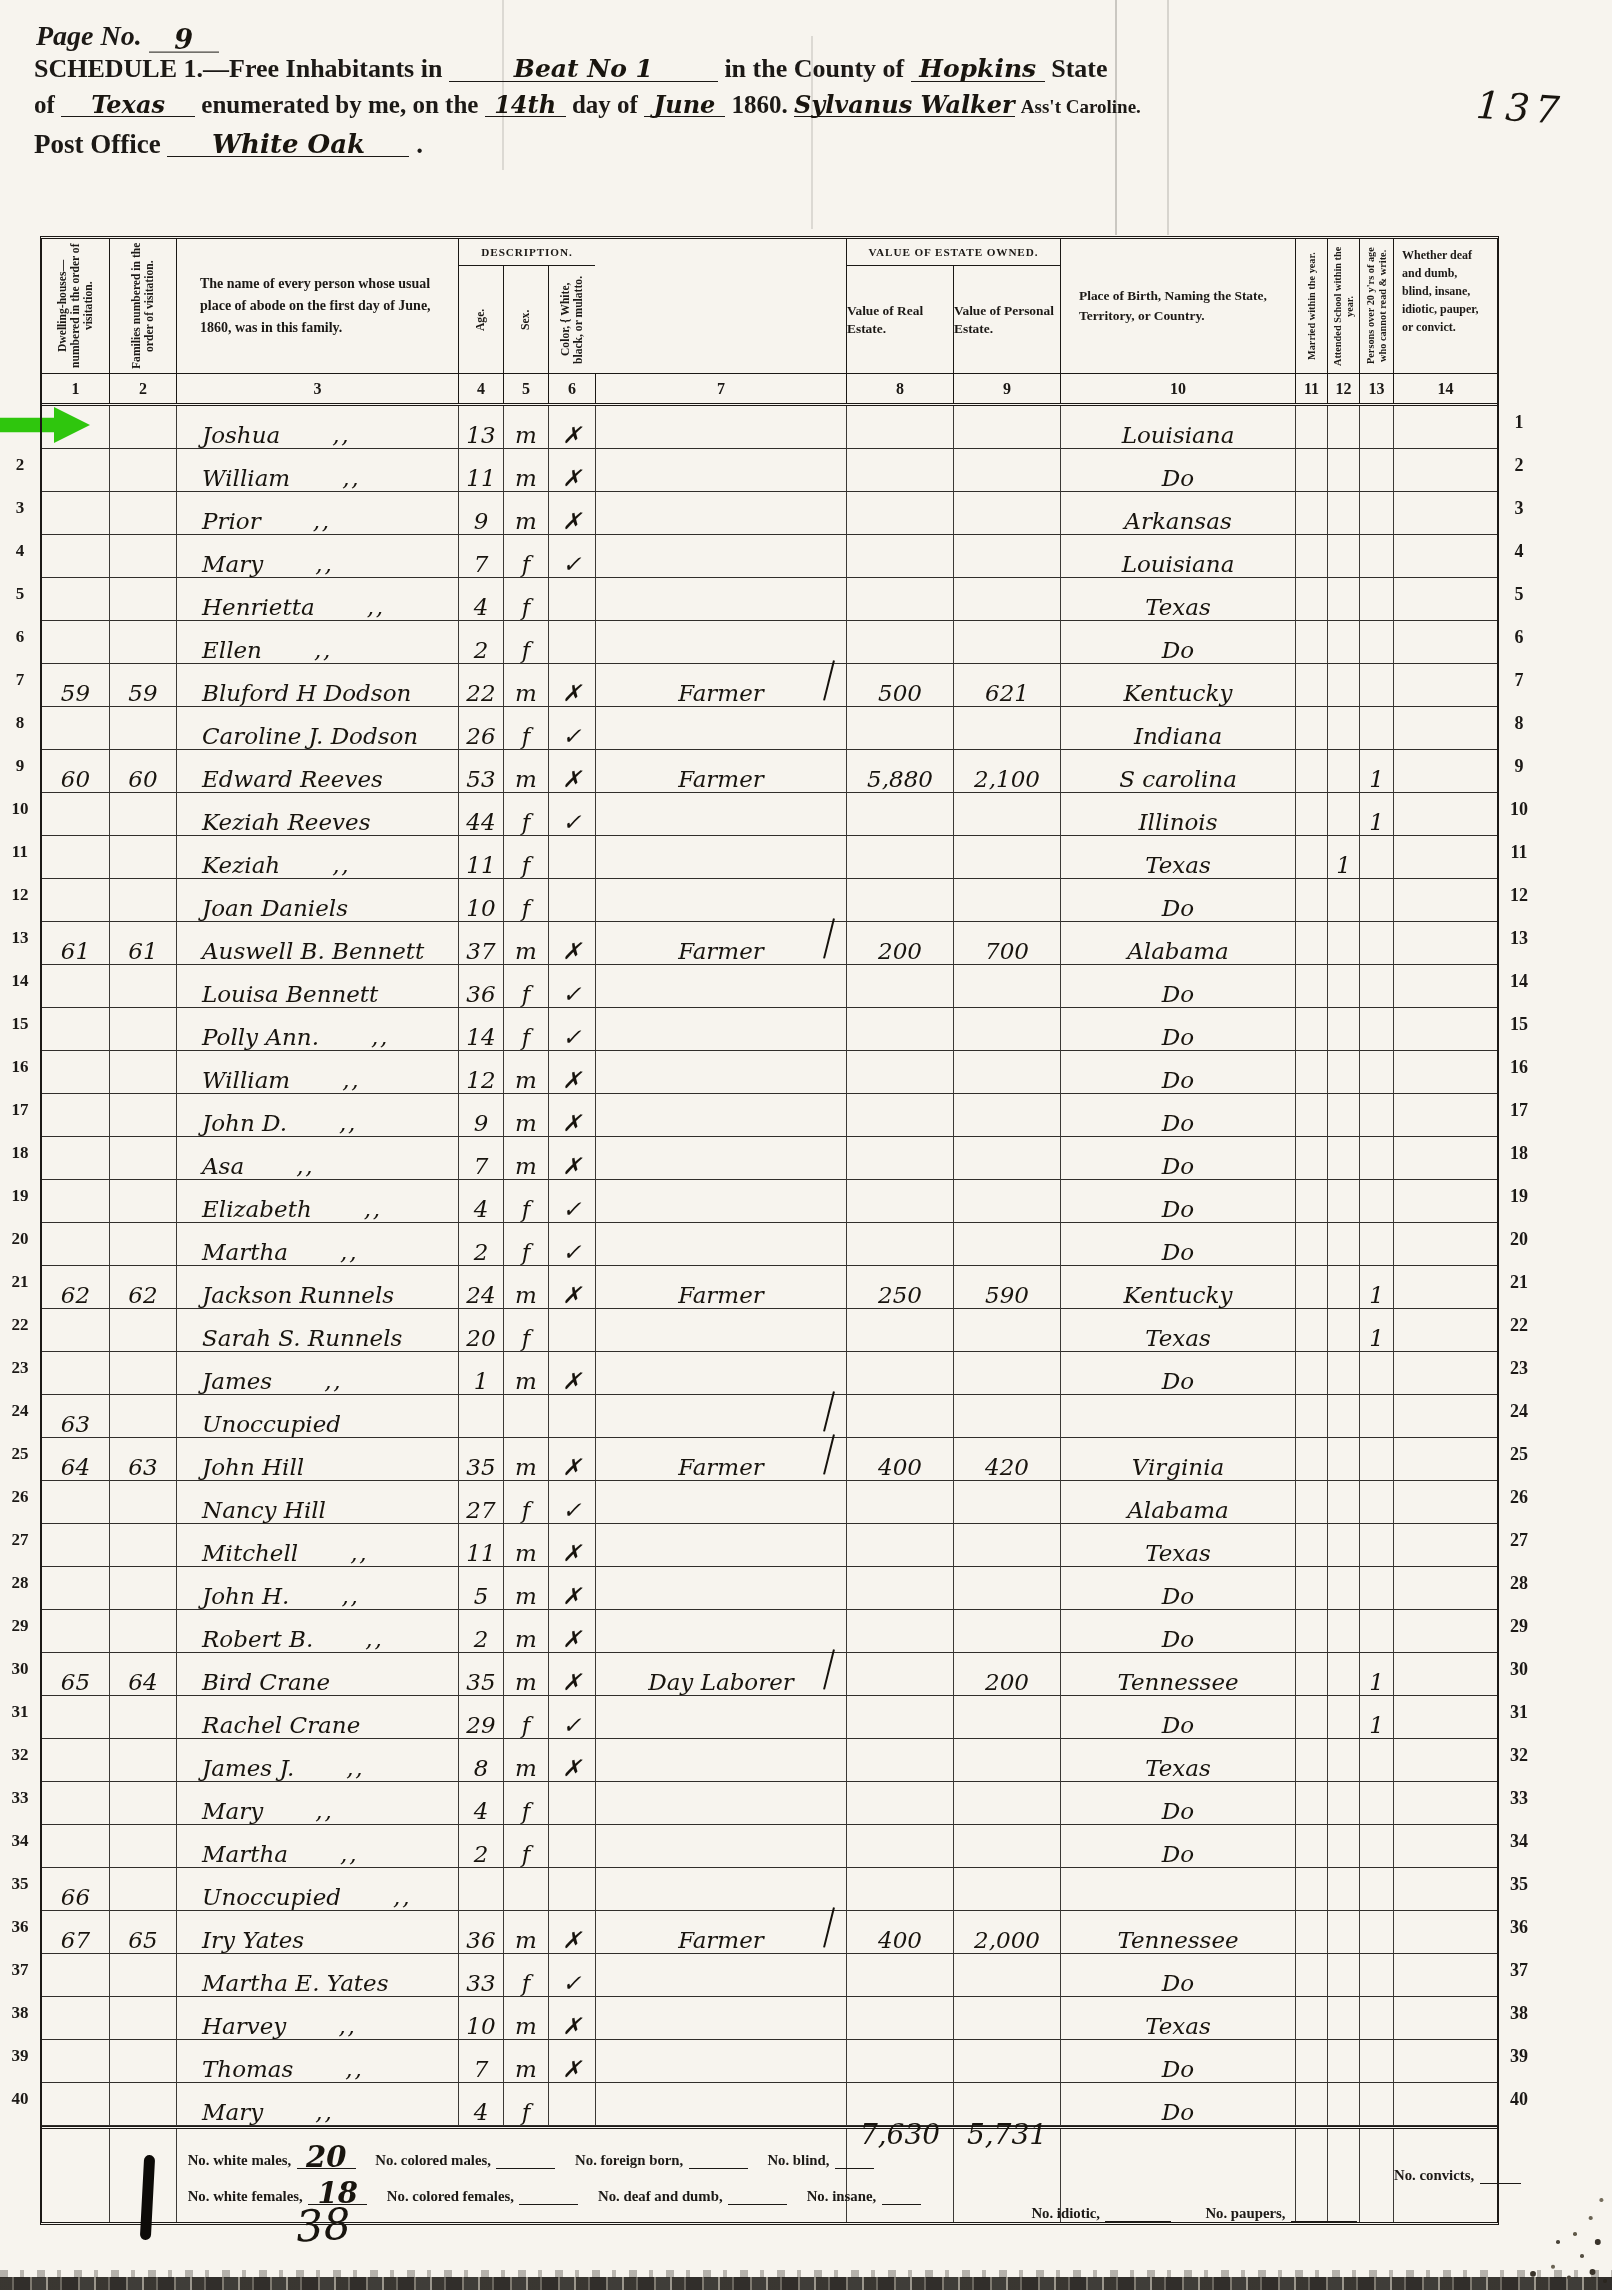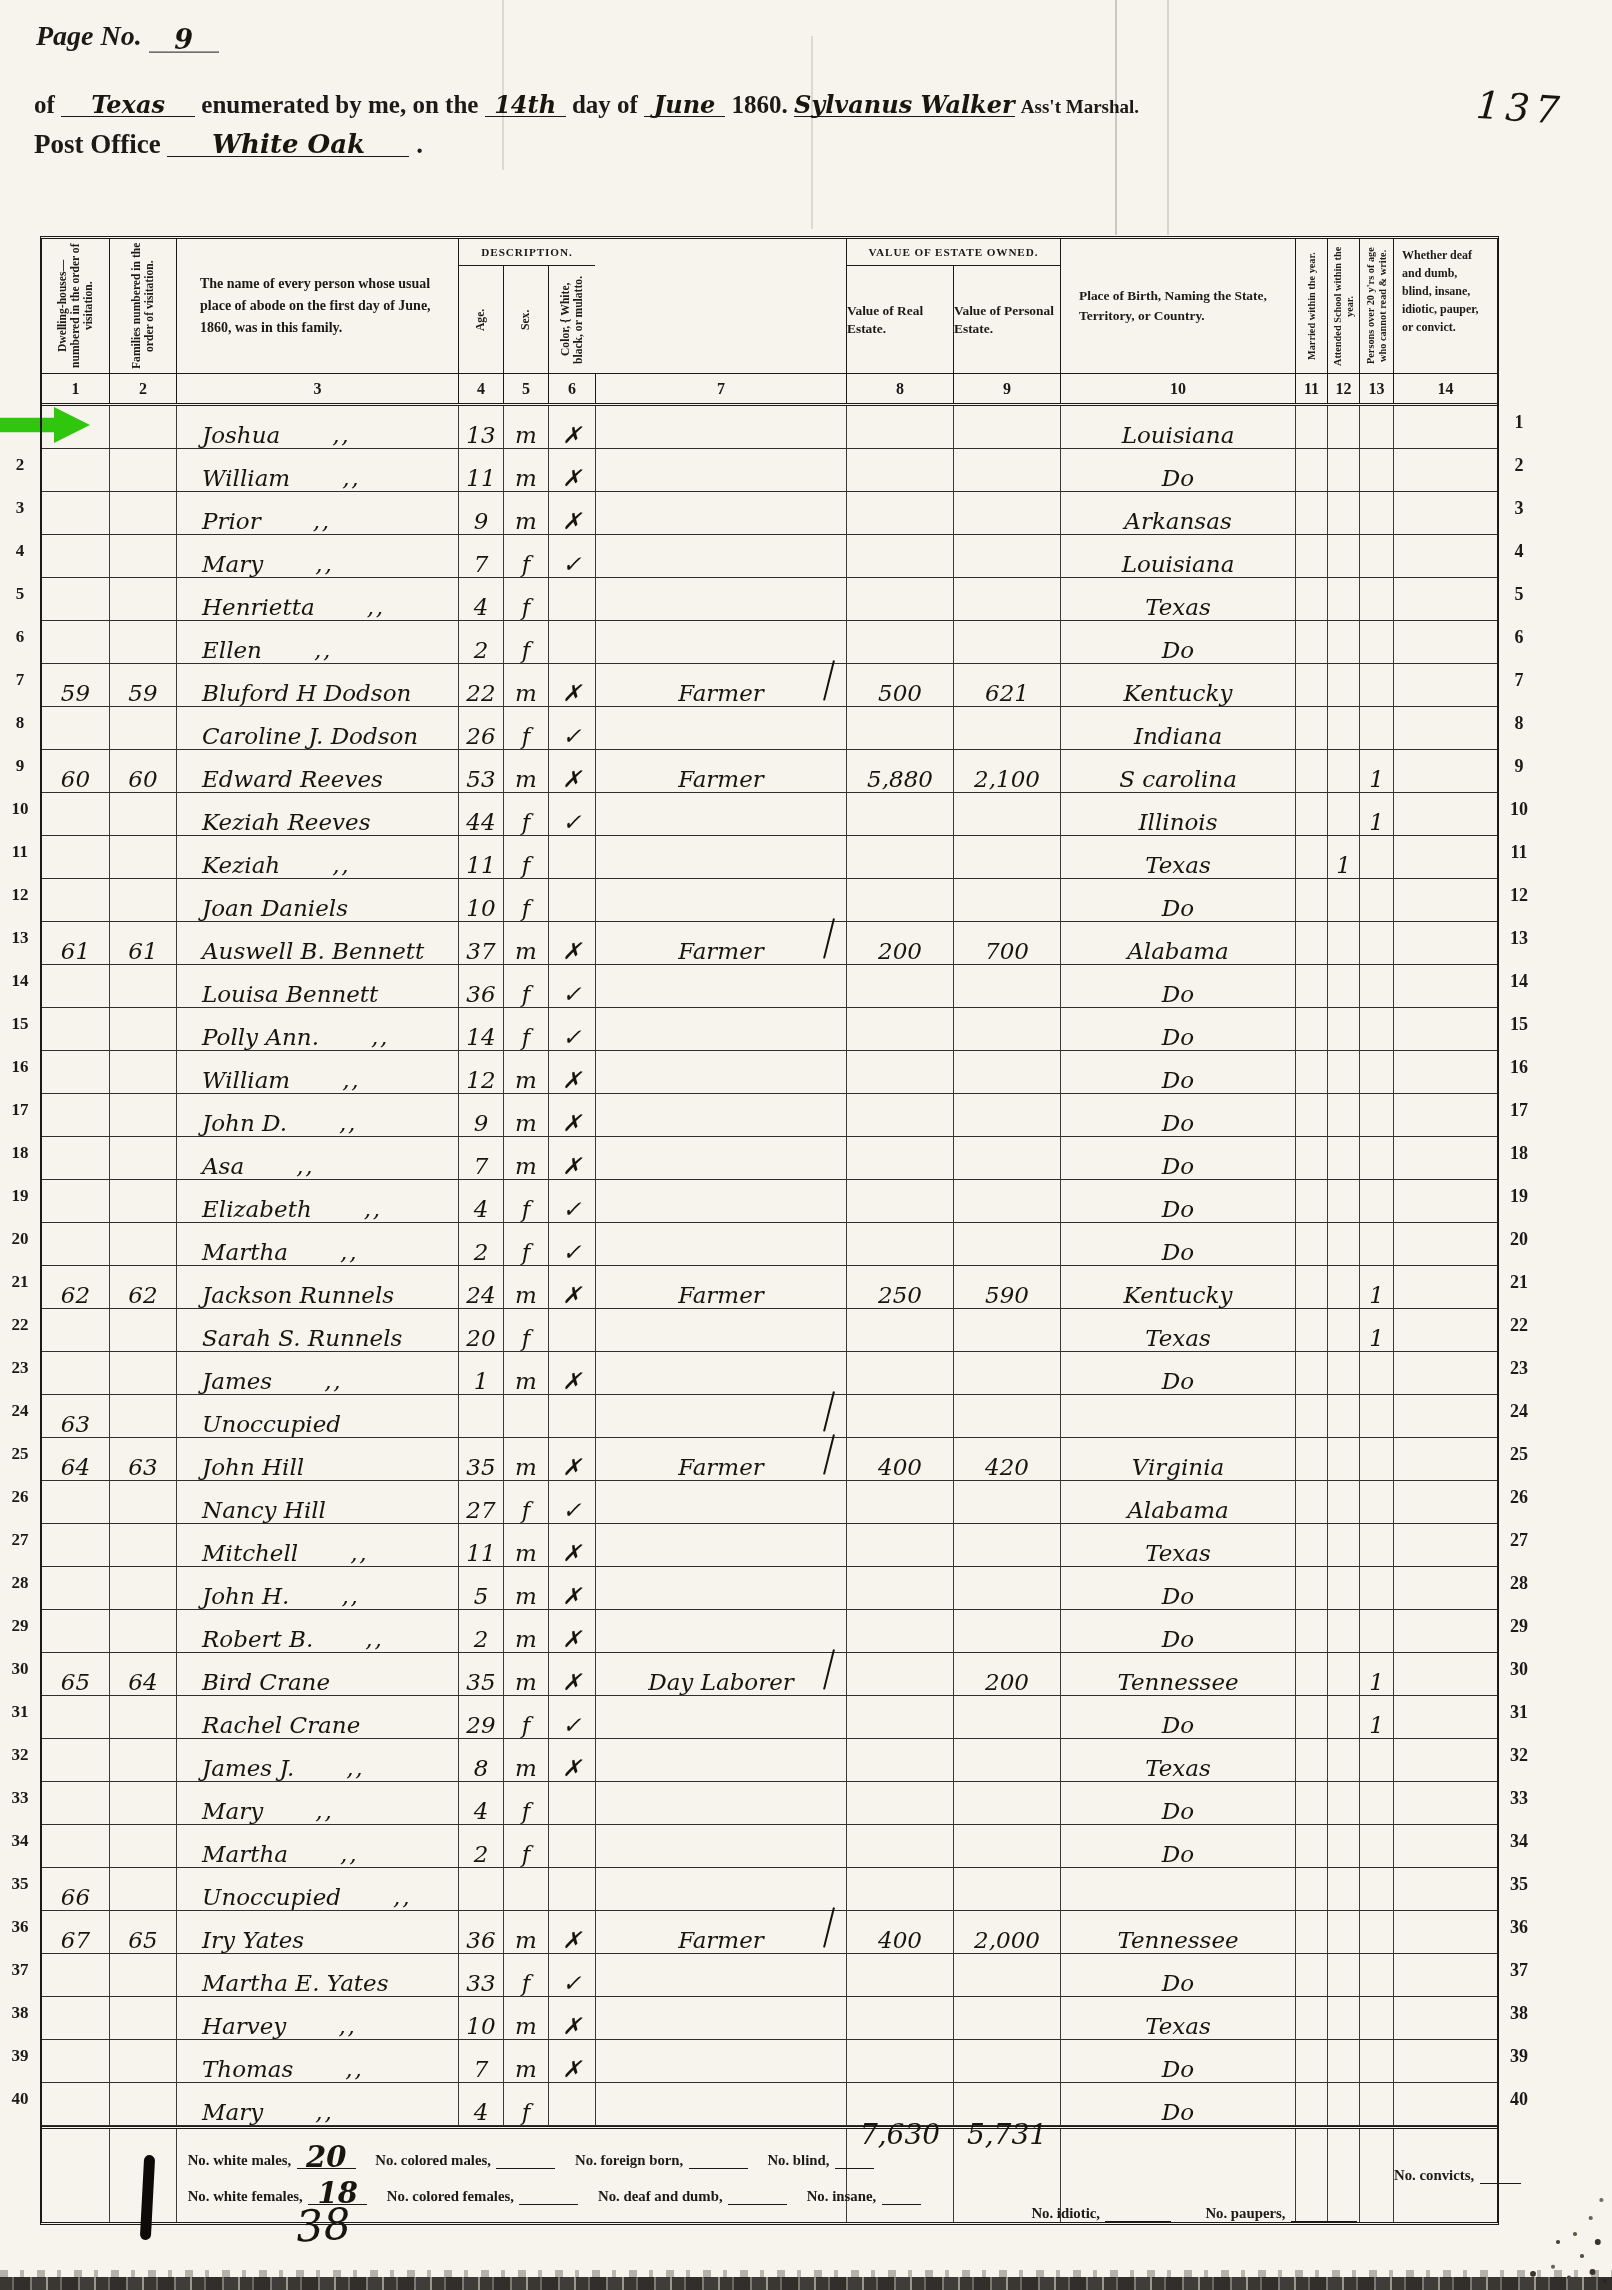--- a/index.html
+++ b/index.html
@@ -115,31 +115,38 @@
   <div class="streak" style="left:1115px;top:0;height:235px;"></div>
   <div class="streak" style="left:1167px;top:0;height:235px;opacity:.7;"></div>
   <div class="streak" style="left:502px;top:0;height:170px;opacity:.6;"></div>
   <div class="streak" style="left:811px;top:36px;height:193px;opacity:.6;"></div>
 
   <div class="pageno">
     <span>Page No.</span>
     <span class="u hw">9</span>
   </div>
 
+  <div class="hline l1">
+    <span>SCHEDULE 1.—Free Inhabitants in</span>
+    <span class="u hw">Beat No 1</span>
+    <span>in the County of</span>
+    <span class="u hw small">Hopkins</span>
+    <span>State</span>
+  </div>
 
   <div class="hline l2">
     <span>of</span>
     <span class="u hw">Texas</span>
     <span>enumerated by me, on the</span>
     <span class="u hw day">14th</span>
     <span>day of</span>
     <span class="u hw day">June</span>
     <span>1860.</span>
     <span class="u hw sig">Sylvanus Walker</span>
-    <span class="marshal">Ass't Marshal.</span>
+    <span class="marshal">Ass't Caroline.</span>
   </div>
 
   <div class="hline l3">
     <span>Post Office</span>
     <span class="u hw">White Oak</span>
     <span>.</span>
   </div>
 
   <div class="corner-num hw">137</div>
 

